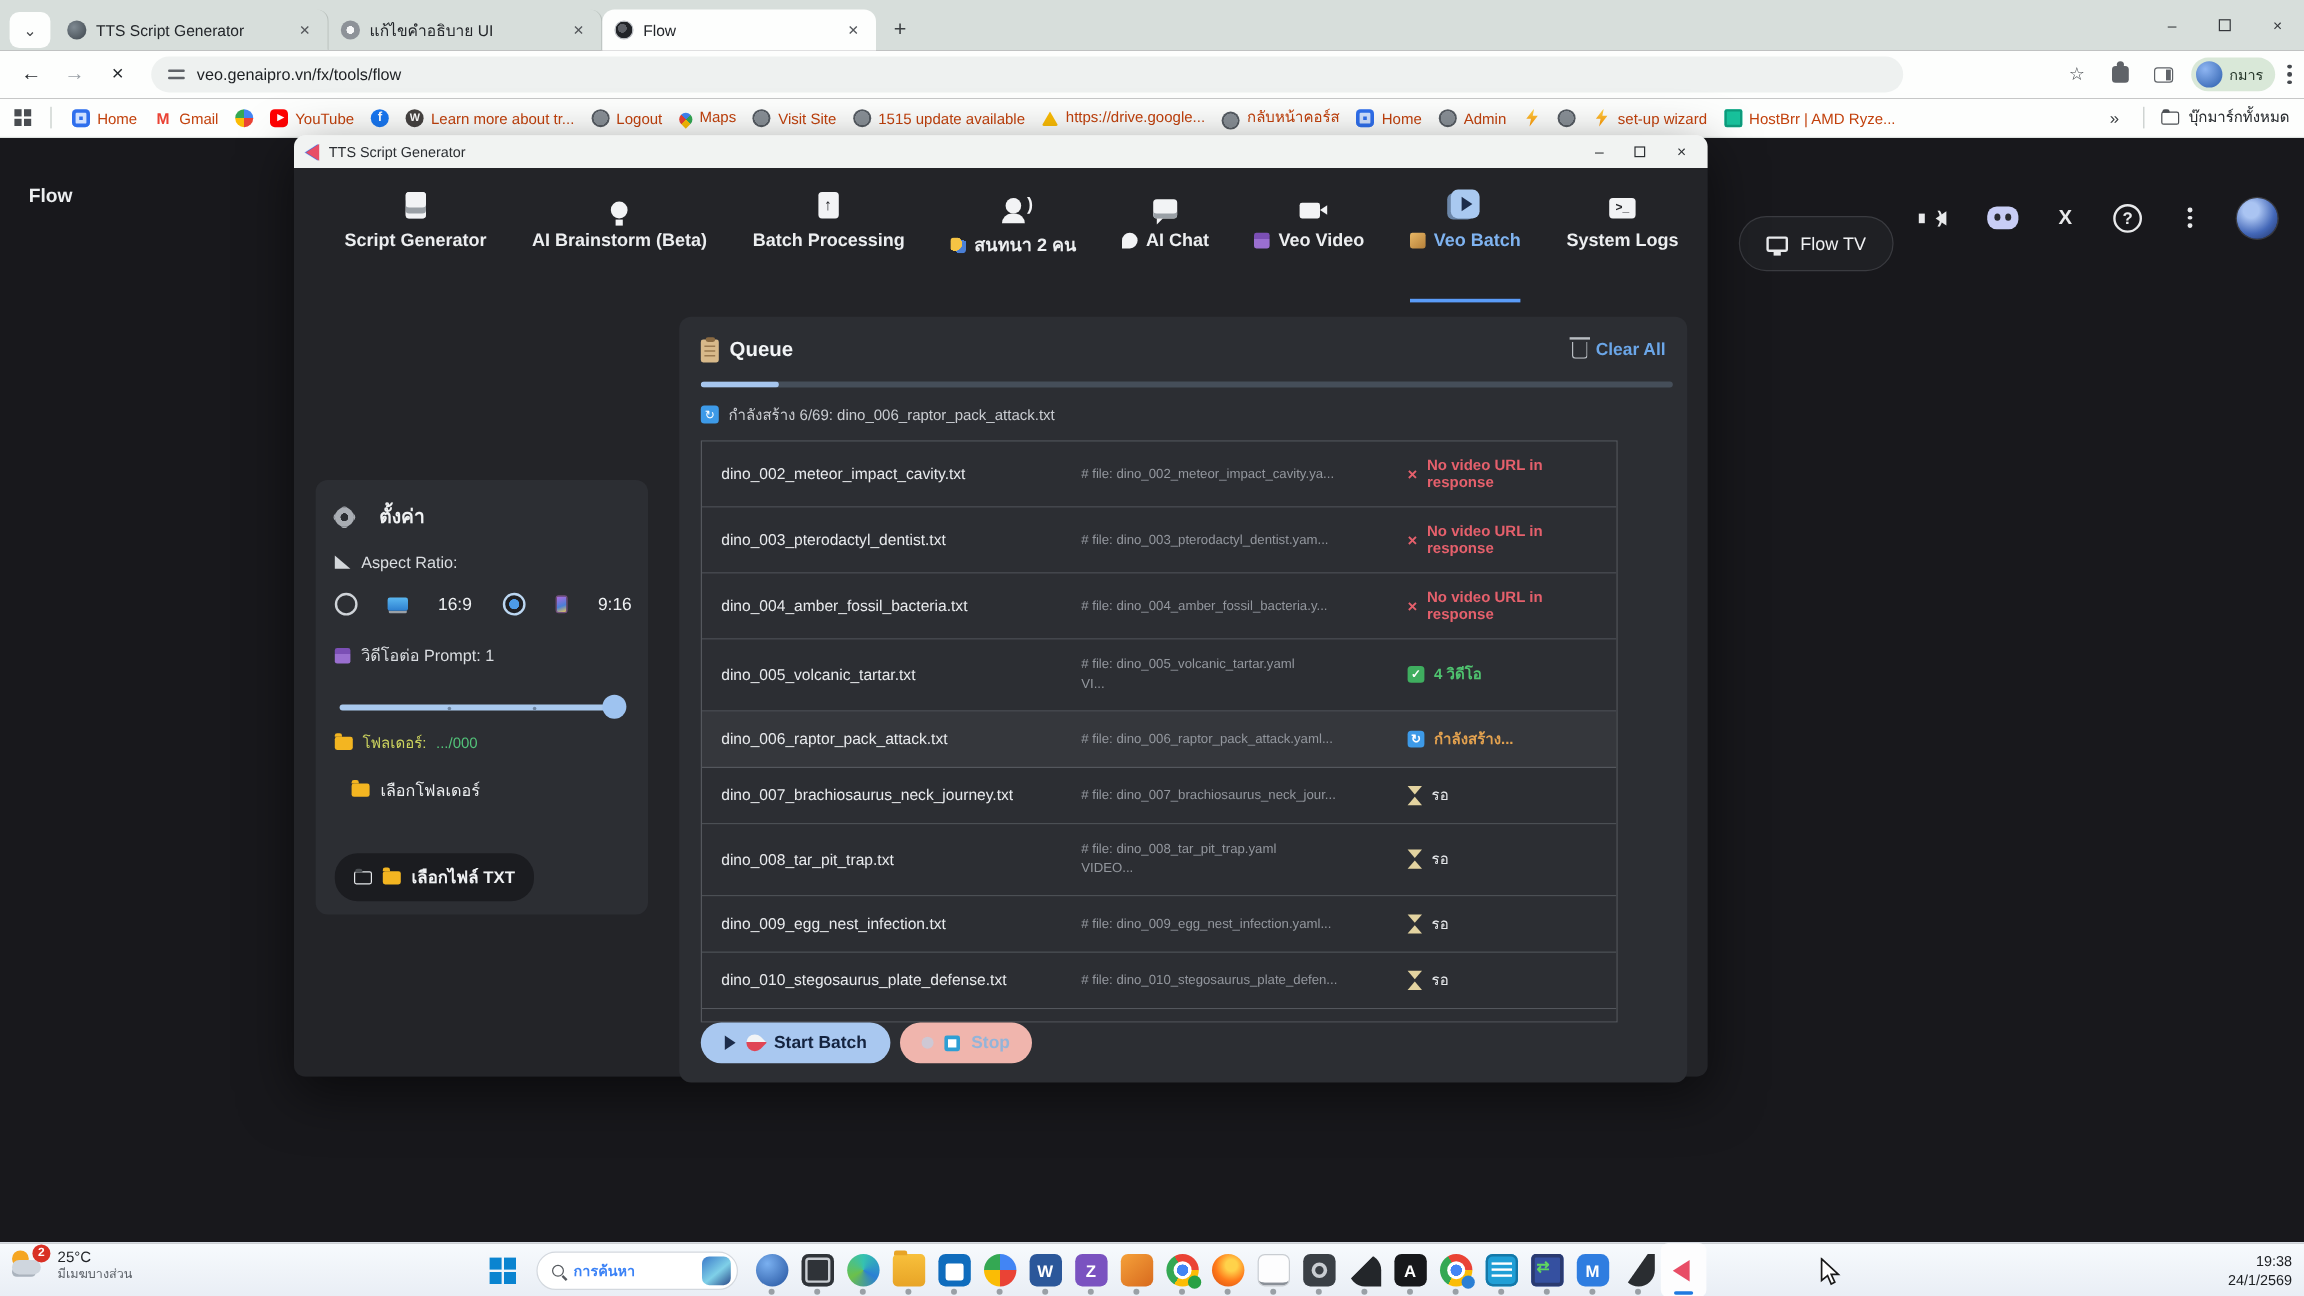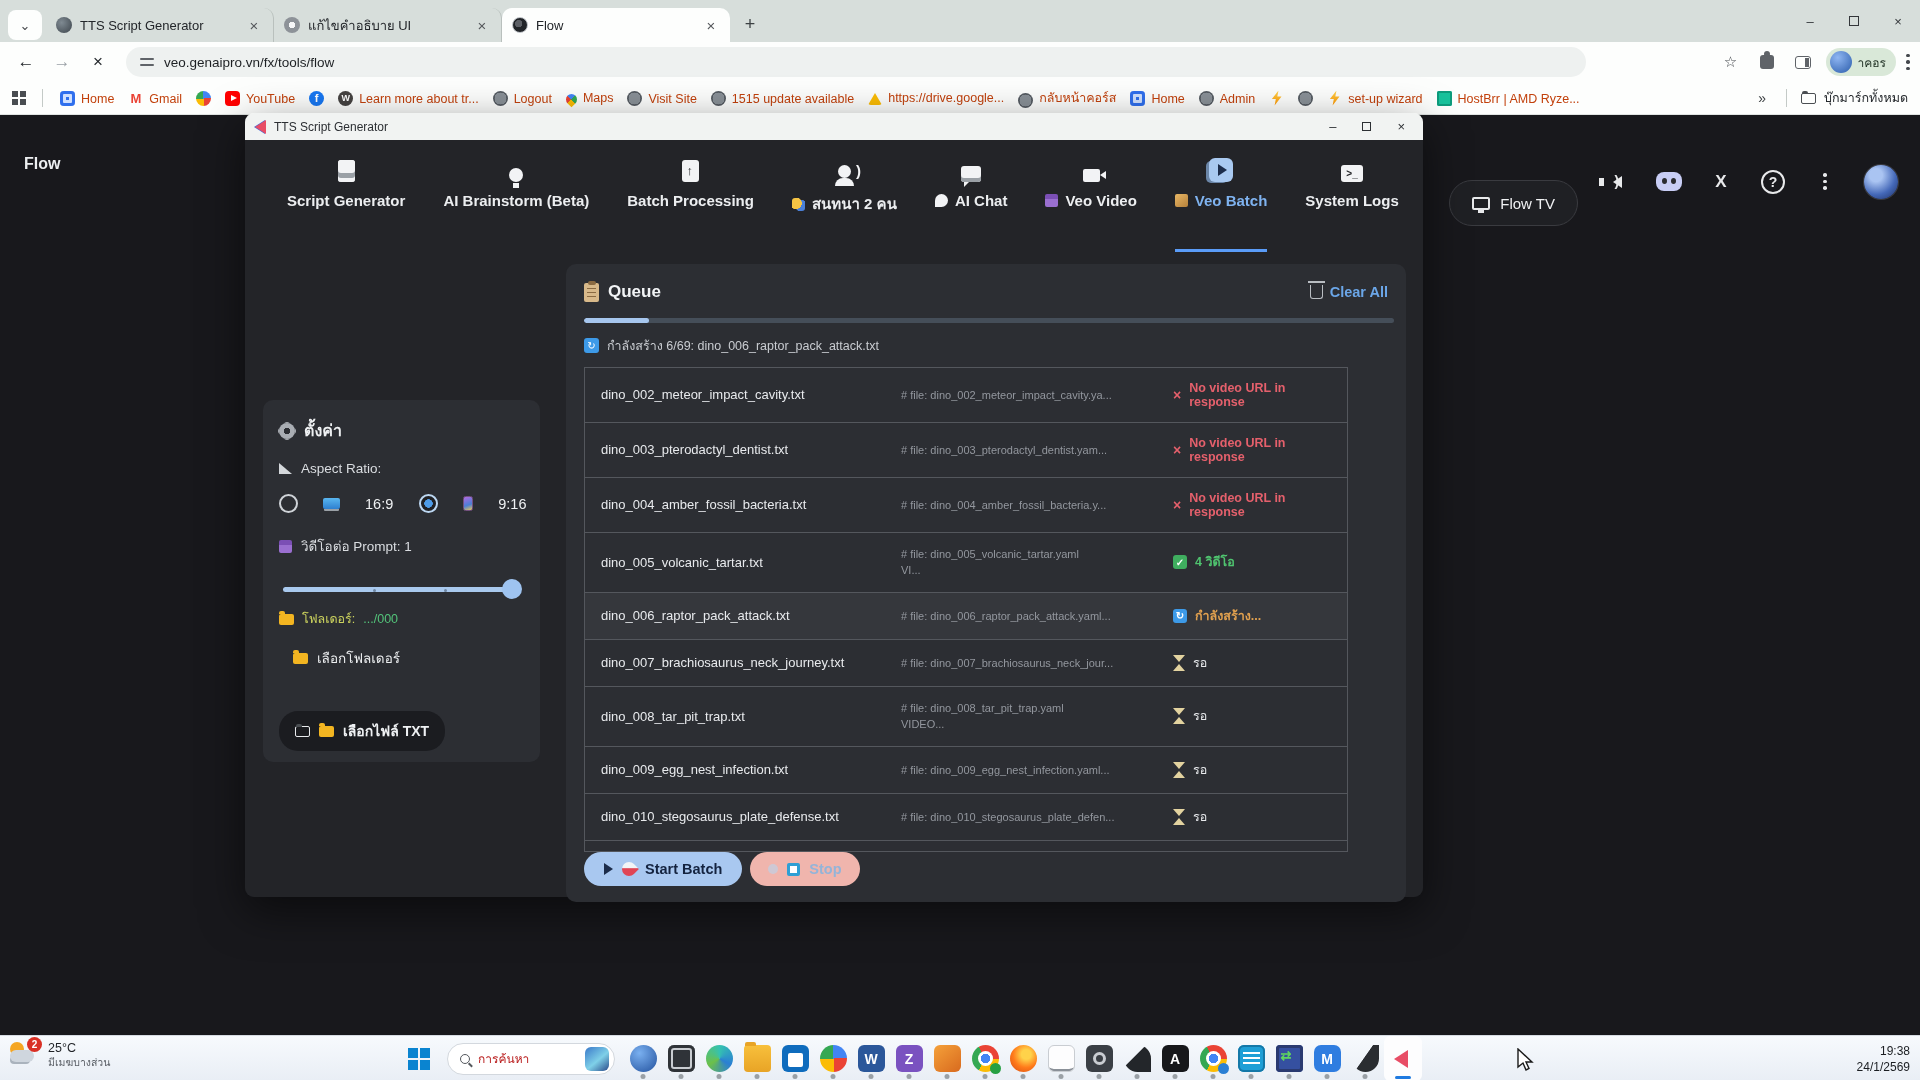--- a/index.html
+++ b/index.html
@@ -124,21 +124,21 @@
   .ic-term{width:22px;height:17px;background:#f2f3f5;border-radius:3px;display:flex;align-items:center;justify-content:center;color:#232428;font-size:10px;font-weight:700;}
   .echip{width:13px;height:13px;border-radius:3px;flex:none;}
   .e-masks{background:radial-gradient(circle at 30% 40%,#f6c444 48%,transparent 50%),radial-gradient(circle at 70% 60%,#4a7fd6 48%,transparent 50%);}
   .e-bubble{background:#f2f3f5;border-radius:50% 50% 50% 0;}
   .e-clapper{background:linear-gradient(#7b4fb5 40%,#9a6fd0 0);border-radius:2px;}
   .e-box{background:linear-gradient(140deg,#e8b765,#b5803a);border-radius:2px;}
 
   
   .card{background:#2c2e33;border-radius:10px;}
   .settings{position:absolute;left:18px;top:260px;width:277px;height:362px;padding:18px 16px;display:flex;flex-direction:column;}
-  .set-h{display:flex;align-items:center;gap:9px;font-size:16px;font-weight:700;color:#eff1f3;}
+  .set-h{display:flex;align-items:center;gap:21px;font-size:16px;font-weight:700;color:#eff1f3;}
   .gear{width:16px;height:16px;border-radius:50%;background:radial-gradient(circle,#2c2e33 28%,#a9adb3 30%);box-shadow:0 -6px 0 -5px #a9adb3,0 6px 0 -5px #a9adb3,-6px 0 0 -5px #a9adb3,6px 0 0 -5px #a9adb3;}
   .set-row{display:flex;align-items:center;gap:9px;font-size:13.5px;color:#dadde1;margin-top:18px;}
   .tri-ic{width:0;height:0;border-bottom:11px solid #d4d7db;border-right:13px solid transparent;}
   .radios{display:flex;align-items:center;gap:26px;margin-top:18px;}
   .radio-opt{display:flex;align-items:center;gap:25px;color:#eff1f3;font-size:14.5px;}
   .rdo{width:19px;height:19px;border-radius:50%;border:2.4px solid #cfd3d8;}
   .rdo.sel{border-color:#bcd7f2;background:radial-gradient(circle,#4d9be8 38%,#1f2024 42%);}
   .mon-ic{width:17px;height:11px;background:linear-gradient(#59b6f0,#2d7fd0);border-radius:2px;box-shadow:0 3px 0 -1px #9aa0a6;}
   .phone-ic{width:10px;height:15px;border-radius:2.5px;background:linear-gradient(160deg,#b06ae0,#4a7fd6 60%,#e8c35a);border:1.5px solid #73507e;}
   .slider{position:relative;height:20px;margin:22px 4px 0 4px;}
@@ -201,21 +201,21 @@
   .wbadge{position:absolute;right:-2px;top:-3px;width:15px;height:15px;border-radius:50%;background:#d93025;color:#fff;font-size:10px;display:flex;align-items:center;justify-content:center;font-weight:700;}
   .wtxt{display:flex;flex-direction:column;line-height:1.25;}
   .wtemp{font-size:12.5px;color:#1f2226;}
   .wcond{font-size:10.5px;color:#5a5f66;}
   .tb-center{position:absolute;left:400px;top:0;height:45px;display:flex;align-items:center;gap:9px;}
   .winlogo{width:22px;height:22px;display:grid;grid-template-columns:10px 10px;grid-template-rows:10px 10px;gap:2px;}
   .winlogo i{background:#0a84d0;}
   .searchpill{width:168px;height:32px;background:#fff;border:1px solid #d3d8de;border-radius:16px;display:flex;align-items:center;gap:8px;padding:0 5px 0 12px;}
   .mag{width:10px;height:10px;border:1.8px solid #55595e;border-radius:50%;position:relative;}
   .mag::after{content:"";position:absolute;right:-4px;bottom:-3px;width:5px;height:1.8px;background:#55595e;transform:rotate(45deg);}
-  .searchtxt{flex:1;font-size:12px;color:#b91c1c;}
+  .searchtxt{flex:1;font-size:12px;color:#3b82f6;font-weight:bold;}
   .searchthumb{width:24px;height:24px;border-radius:6px;background:linear-gradient(140deg,#3a79c9,#7fd0e8 55%,#2a4a8a);}
   .t-slot{position:relative;width:38px;height:45px;display:flex;align-items:center;justify-content:center;}
   .t-slot .dot{position:absolute;bottom:2px;left:50%;transform:translateX(-50%);width:5px;height:5px;border-radius:50%;background:#9aa0a6;}
   .t-slot:has(.ti-app-active){background:#fdfdfe;border-radius:6px;}
   .t-slot:has(.ti-app-active) .dot{width:16px;height:3px;border-radius:2px;background:#1f7ae0;}
   .ti{width:27px;height:27px;border-radius:6px;position:relative;}
   .ti-avatar{border-radius:50%;background:radial-gradient(circle at 35% 30%,#7ab0f0,#23529e);}
   .ti-taskview{background:#2f3338;box-shadow:inset 0 0 0 3px #2f3338,inset 0 0 0 5px #c9cdd2;}
   .ti-edge{border-radius:50%;background:conic-gradient(from 0deg,#35c2b0,#2a7fd4,#6cc04a,#35c2b0);}
   .ti-folder{background:linear-gradient(#f8c03c,#e8a426);border-radius:4px;}
@@ -294,21 +294,21 @@
     <div class="tbright">
       <div class="tbic">☆</div>
       <div class="tbic">
           <span class="puzzle"></span>
         </div>
       <div class="tbic">
           <span class="sideic"></span>
         </div>
       <div class="profchip">
         <span class="profav"></span>
-        <span class="proflabel">าคอร</span>
+        <span class="proflabel">กมาร</span>
       </div>
       <div class="kebab">
           <i></i>
           <i></i>
           <i></i>
         </div>
     </div>
   </div>
 
   <div class="bookbar">

